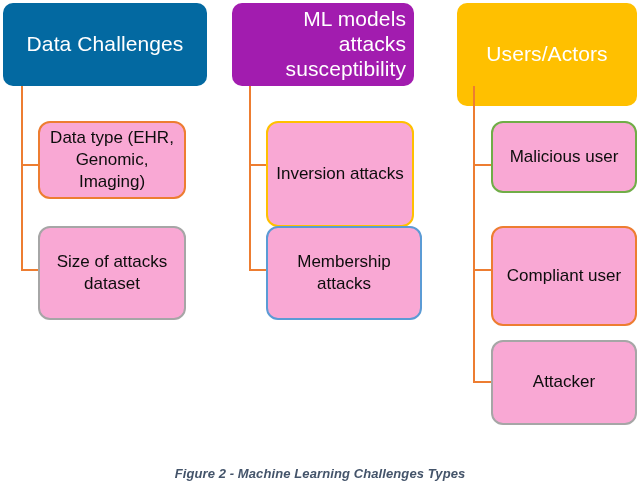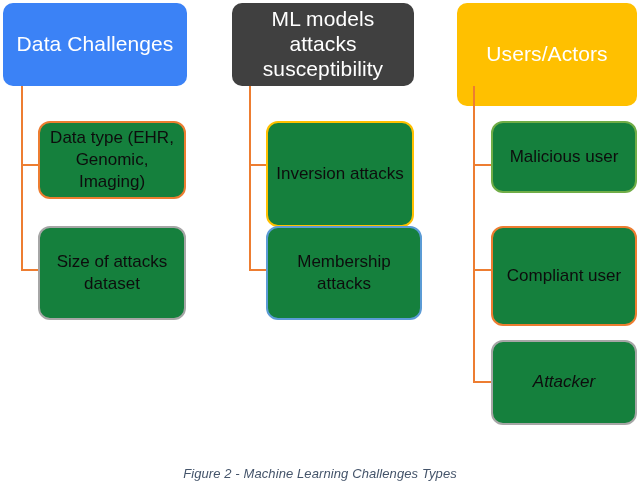--- a/index.html
+++ b/index.html
@@ -32,21 +32,21 @@
     font-size: 21px;
     line-height: 1.18;
     letter-spacing: .1px;
     box-sizing: border-box;
     padding: 4px 8px;
   }
 
   
   .node-box {
     position: absolute;
-    background: #15803d;
+    background: #f9a8d4;
     border-style: solid;
     border-width: 2px;
     border-radius: 12px;
     display: flex;
     align-items: center;
     justify-content: center;
     text-align: center;
     font-size: 17px;
     line-height: 1.3;
     color: #0d0d0d;
@@ -72,37 +72,37 @@
     font-size: 13px;
     color: #44546A;
     letter-spacing: .1px;
   }
 </style>
 </head>
 <body>
 
 <div id="diagram">
 
-  <div class="header-box" style="left:3px; top:3px; width:184px; height:83px; background:#3b82f6;">
+  <div class="header-box" style="left:3px; top:3px; width:204px; height:83px; background:#0369a1;">
     <span>Data Challenges</span>
   </div>
 
   <div class="conn-v" style="left:21px; top:86px; height:185px;"></div>
   <div class="conn-h" style="left:21px; top:164px; width:19px;"></div>
   <div class="conn-h" style="left:21px; top:269px; width:19px;"></div>
 
   <div class="node-box" style="left:38px; top:121px; width:148px; height:78px; border-color:#ED7D31;">
     <span>Data type (EHR, Genomic, Imaging)</span>
   </div>
 
   <div class="node-box" style="left:38px; top:226px; width:148px; height:94px; border-color:#A6A6A6;">
     <span>Size of attacks dataset</span>
   </div>
 
-  <div class="header-box" style="left:232px; top:3px; width:182px; height:83px; background:#404040;">
+  <div class="header-box" style="left:232px; top:3px; width:182px; height:83px; background:#a21caf;text-align:right;">
     <span>ML models attacks susceptibility</span>
   </div>
 
   <div class="conn-v" style="left:249px; top:86px; height:185px;"></div>
   <div class="conn-h" style="left:249px; top:164px; width:19px;"></div>
   <div class="conn-h" style="left:249px; top:269px; width:19px;"></div>
 
   <div class="node-box" style="left:266px; top:121px; width:148px; height:106px; border-color:#FFC000;justify-content:center;">
     <span>Inversion attacks</span>
   </div>
@@ -121,21 +121,21 @@
   <div class="conn-h" style="left:473px; top:381px; width:19px;"></div>
 
   <div class="node-box" style="left:491px; top:121px; width:146px; height:72px; border-color:#70AD47;">
     <span>Malicious user</span>
   </div>
 
   <div class="node-box" style="left:491px; top:226px; width:146px; height:100px; border-color:#ED7D31;">
     <span>Compliant user</span>
   </div>
 
-  <div class="node-box" style="left:491px; top:340px; width:146px; height:85px; border-color:#A6A6A6;font-style:italic;">
+  <div class="node-box" style="left:491px; top:340px; width:146px; height:85px; border-color:#A6A6A6;">
     <span>Attacker</span>
   </div>
 
-  <div class="caption" style="top:466px;">
+  <div class="caption" style="top:466px;font-weight:bold;">
     <span>Figure 2 - Machine Learning Challenges Types</span>
   </div>
 
 </div>
 
 </body></html>

